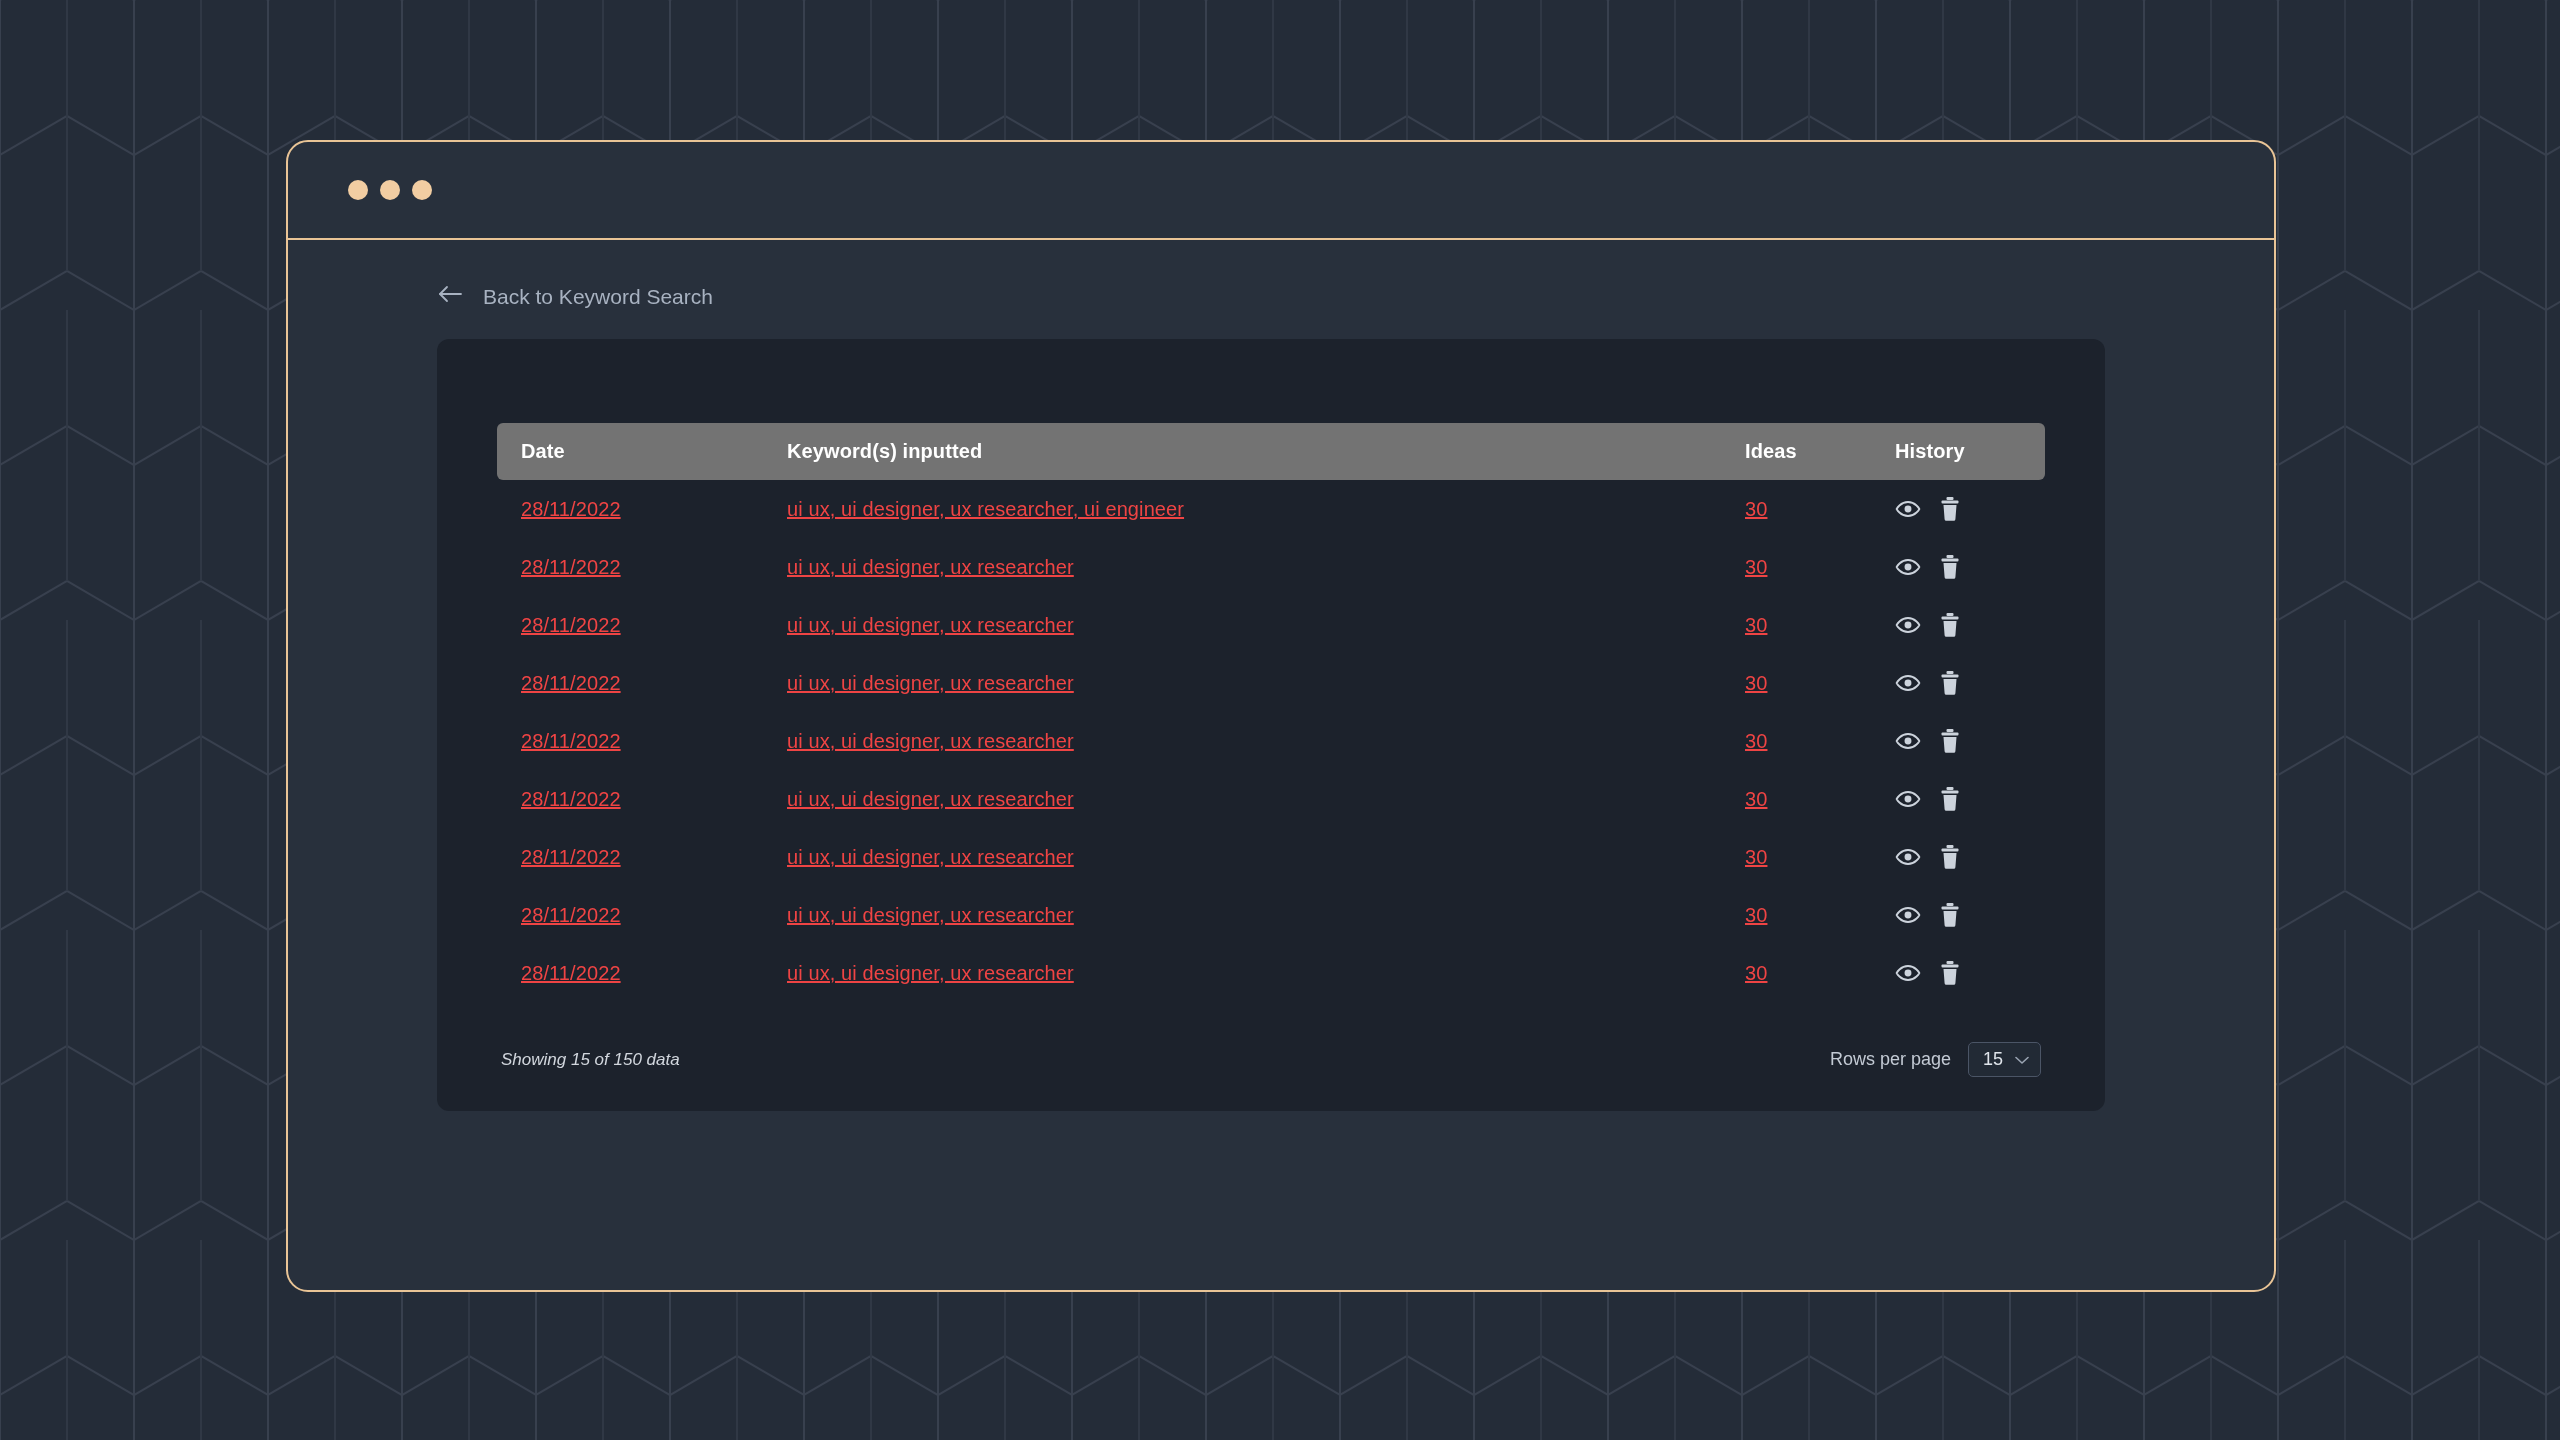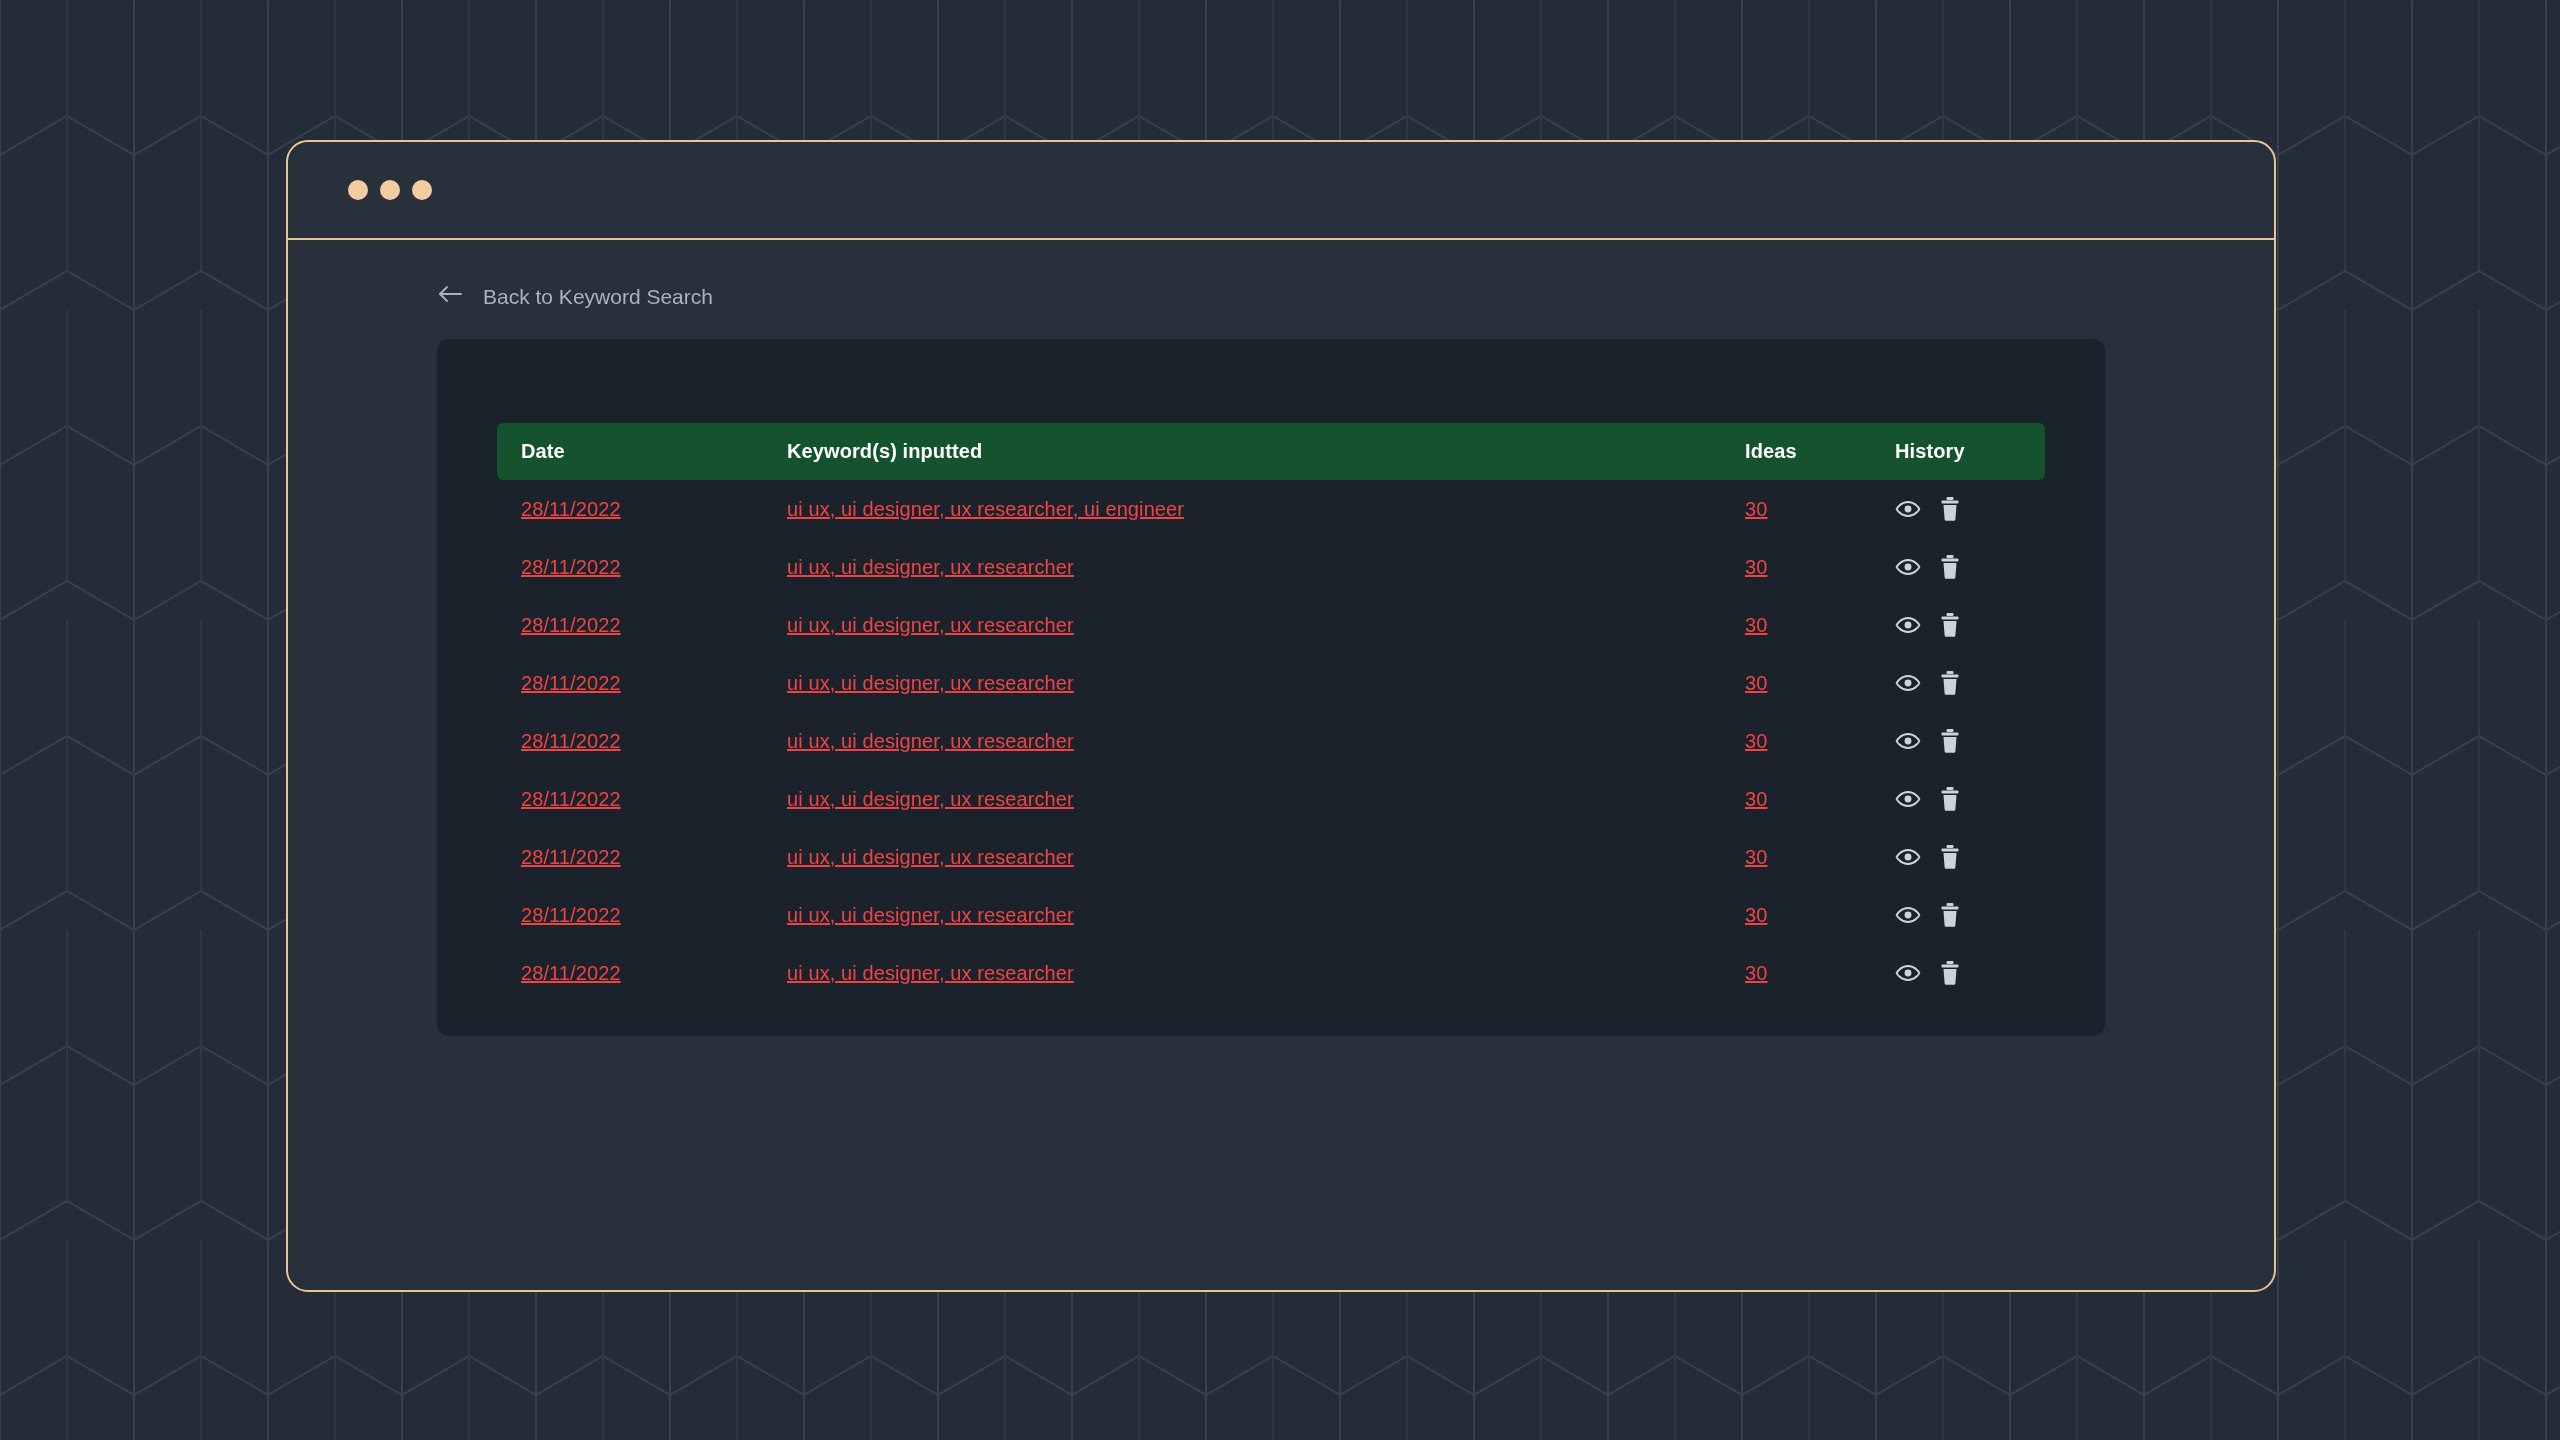--- a/index.html
+++ b/index.html
@@ -131,21 +131,21 @@
   }
 
   
   table {
     width: 100%;
     border-collapse: collapse;
     margin-top: 34px;
     table-layout: fixed;
   }
 
-  thead tr { background: #14532d; }
+  thead tr { background: #737373; }
 
   thead th {
     color: #ffffff;
     font-size: 20px;
     font-weight: bold;
     text-align: left;
     padding: 17px 0 17px 0;
     letter-spacing: .1px;
   }
 
@@ -437,16 +437,31 @@
                         <rect x="8.5" y="1" width="7" height="3" rx="1"></rect>
                         <rect x="3.5" y="4.5" width="17" height="3" rx="1"></rect>
                         <path d="M5.5 9h13l-1.1 14.2a1.6 1.6 0 0 1-1.6 1.5H8.2a1.6 1.6 0 0 1-1.6-1.5L5.5 9Z"></path>
                       </svg></span></button>
                 </div>
               </td>
             </tr>
           </tbody>
       </table>
 
+      <div class="table-footer">
+        <span class="showing-text">Showing 15 of 150 data</span>
+
+        <div class="rows-per-page">
+          <span class="rows-label">Rows per page</span>
+          <div class="rows-select">
+            <span>15</span>
+            <span>
+              <svg width="14" height="9" viewBox="0 0 14 9" fill="none" stroke="#9aa4b2" stroke-width="1.6" stroke-linecap="round" stroke-linejoin="round">
+                <path d="M1 1.5 L7 7 L13 1.5"></path>
+              </svg>
+            </span>
+          </div>
+        </div>
+      </div>
 
     </div>
   </div>
 </div>
 
 </body></html>

